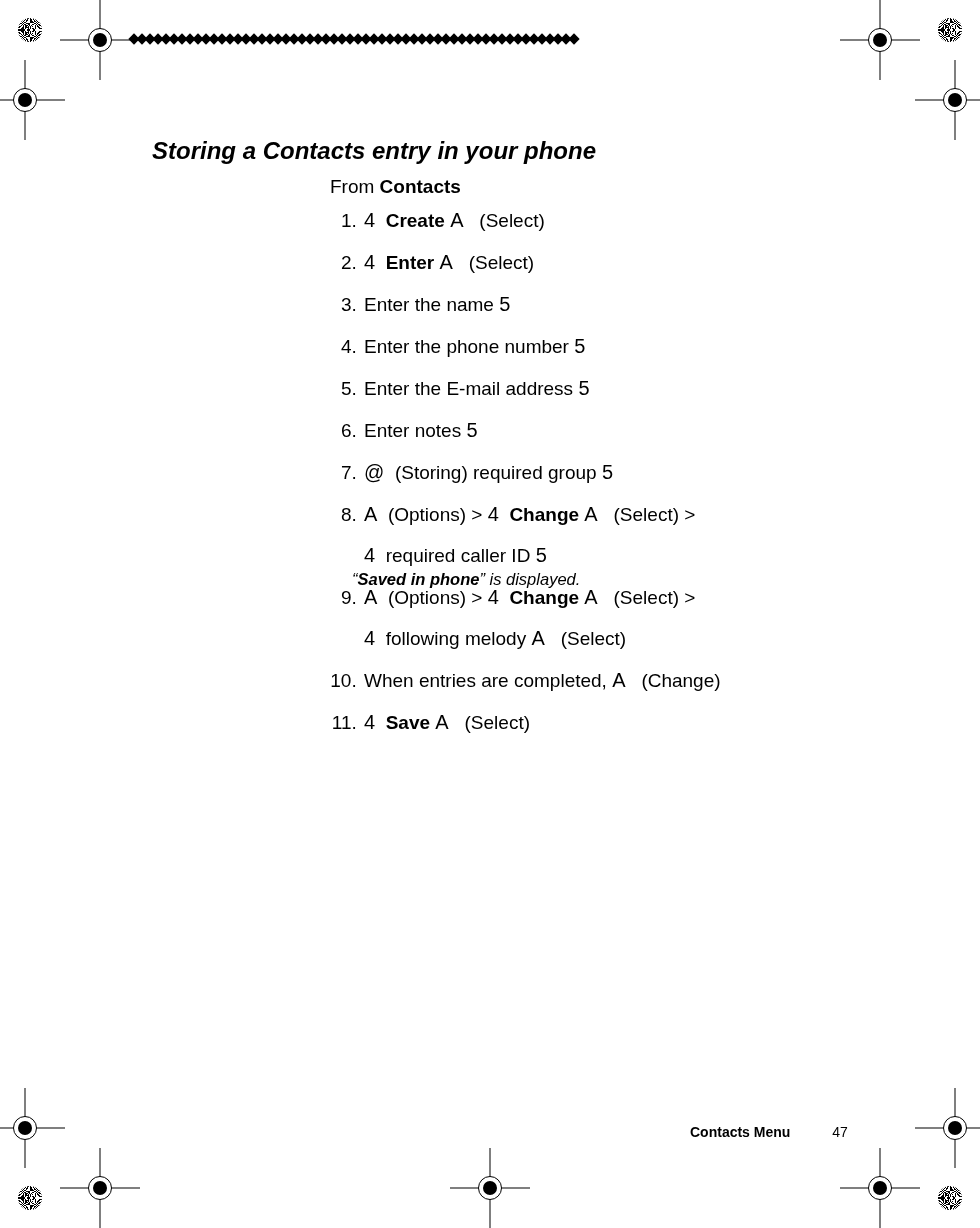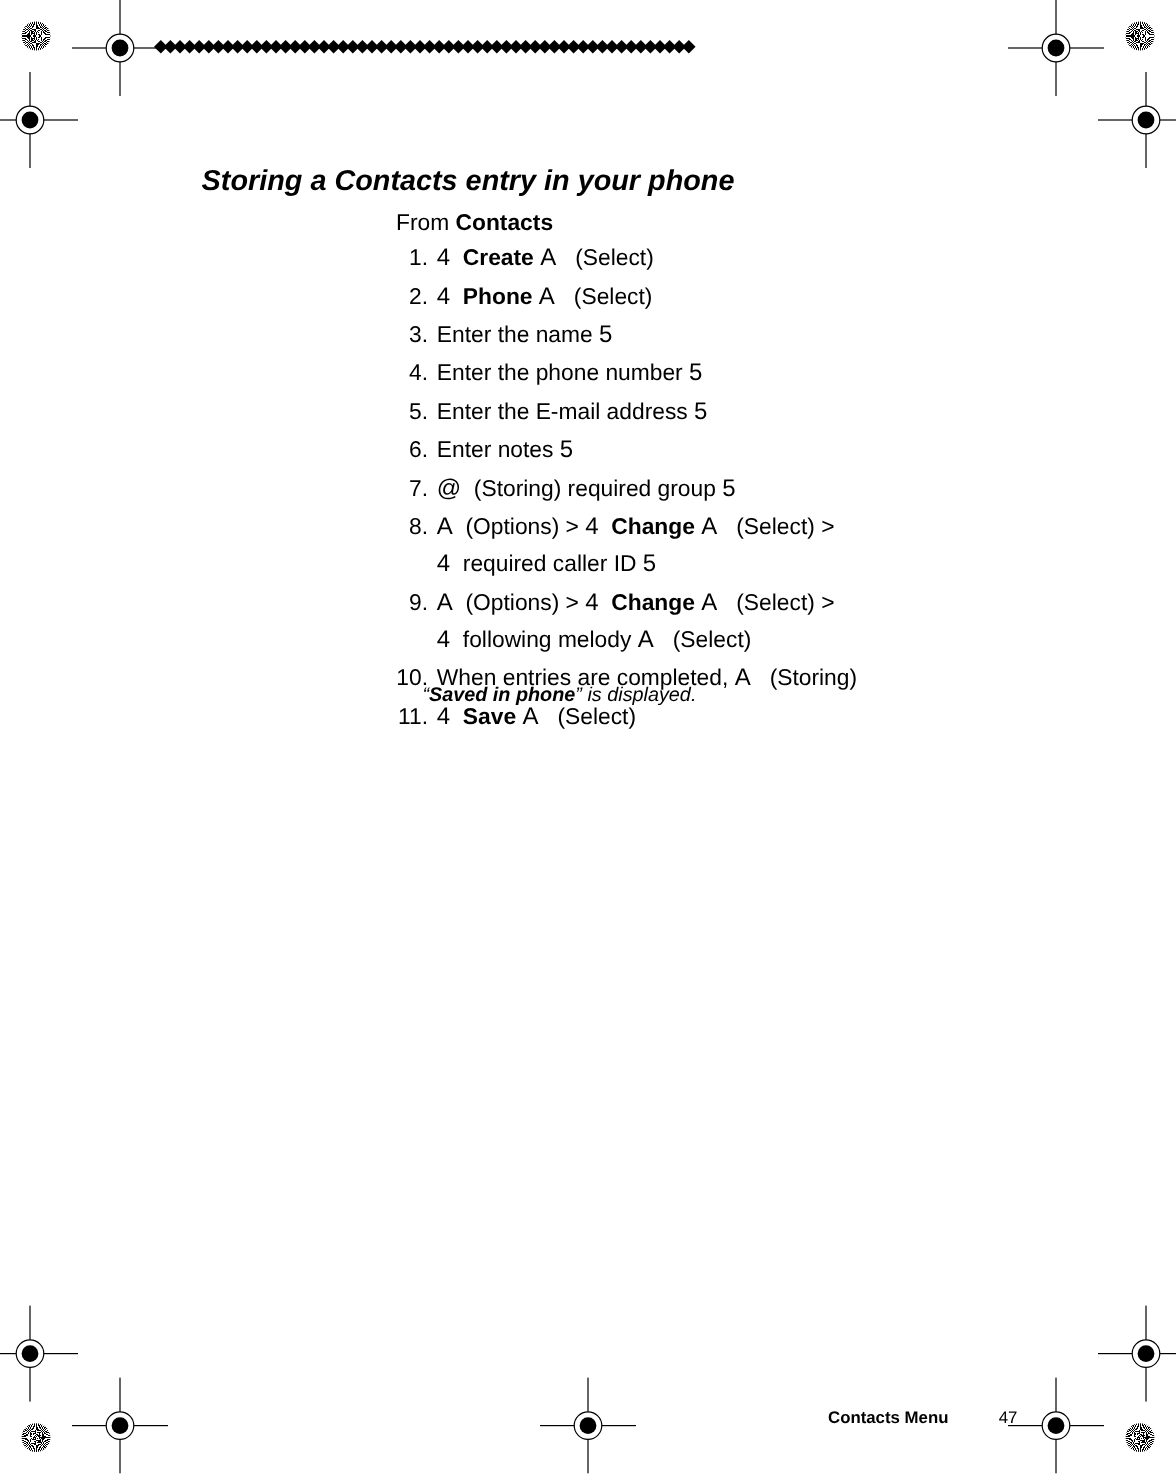--- a/index.html
+++ b/index.html
@@ -85,39 +85,38 @@
   }
 
   
   .heading {
     position: absolute;
     left: 152px;
     top: 137px;
     font-size: 24px;
     font-weight: bold;
     font-style: italic;
-    margin-left: 16px;
   }
 
   .from-line {
     position: absolute;
     left: 330px;
     top: 176px;
     font-size: 19px;
     text-align: right;
   }
   .from-line .bold { font-weight: bold; }
 
   .steps {
     position: absolute;
     left: 330px;
     top: 200px;
     width: 550px;
     font-size: 19px;
-    line-height: 30px;
+    line-height: 40px;
   }
   .steps ol {
     margin: 0;
     padding-left: 32px;
   }
   .steps li {
     padding-left: 2px;
     margin-bottom: 1px;
   }
   .sym { font-family: Arial, sans-serif; font-size: 20px; }
@@ -131,21 +130,21 @@
     font-size: 16.5px;
     font-style: italic;
     line-height: 21px;
   }
   .notes .bi { font-weight: bold; font-style: italic; }
   .notes .at { font-style: normal; }
 
   .footer {
     position: absolute;
     left: 690px;
-    top: 1173px;
+    top: 1124px;
     font-size: 14px;
     text-align: right;
   }
   .footer .label { font-weight: bold; margin-right: 38px; }
 </style>
 </head>
 <body>
 
 <div class="regmark" style="left:-10px; top:-10px;">
   <div class="disc"></div>
@@ -285,21 +284,21 @@
 <div class="steps">
   <ol>
     <li>
       <span class="sym">4</span>&nbsp;
       <span class="b">Create</span>
       <span class="sym">A</span>&nbsp;&nbsp;
       <span>(Select)</span>
     </li>
     <li>
       <span class="sym">4</span>&nbsp;
-      <span class="b">Phone</span>
+      <span class="b">Enter</span>
       <span class="sym">A</span>&nbsp;&nbsp;
       <span>(Select)</span>
     </li>
     <li>
       <span>Enter the name </span><span class="sym">5</span>
     </li>
     <li>
       <span>Enter the phone number </span><span class="sym">5</span>
     </li>
     <li>
@@ -328,21 +327,21 @@
       <span class="sym">4</span>&nbsp;
       <span class="b">Change</span>
       <span class="sym">A</span>&nbsp;&nbsp;
       <span> (Select) &gt;</span><br>
       <span class="sym">4</span>&nbsp;
       <span> following melody </span><span class="sym">A</span>&nbsp;&nbsp;
       <span> (Select)</span>
     </li>
     <li>
       <span>When entries are completed, </span><span class="sym">A</span>&nbsp;&nbsp;
-      <span> (Storing)</span>
+      <span> (Change)</span>
     </li>
     <li>
       <span class="sym">4</span>&nbsp;
       <span class="b">Save</span>
       <span class="sym">A</span>&nbsp;&nbsp;
       <span> (Select)</span>
     </li>
   </ol>
 </div>
 

